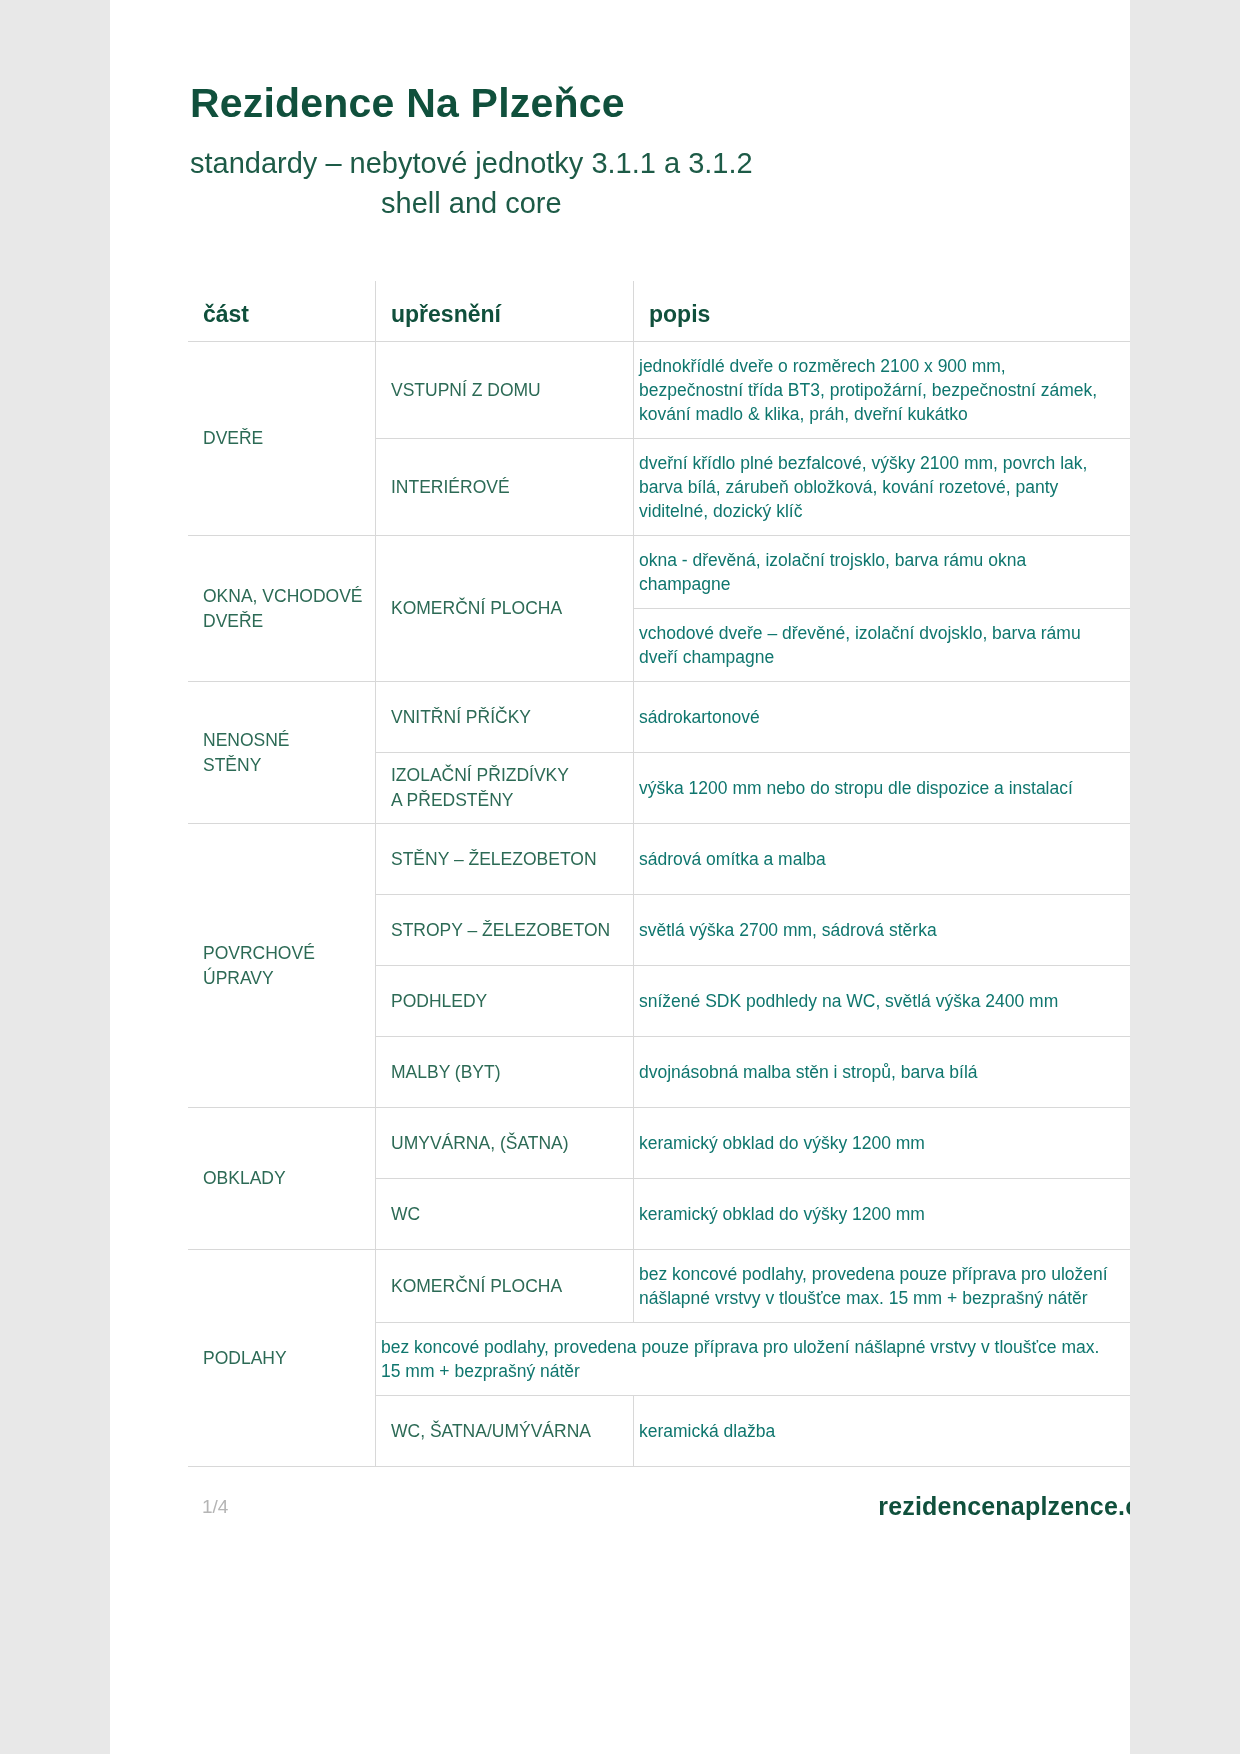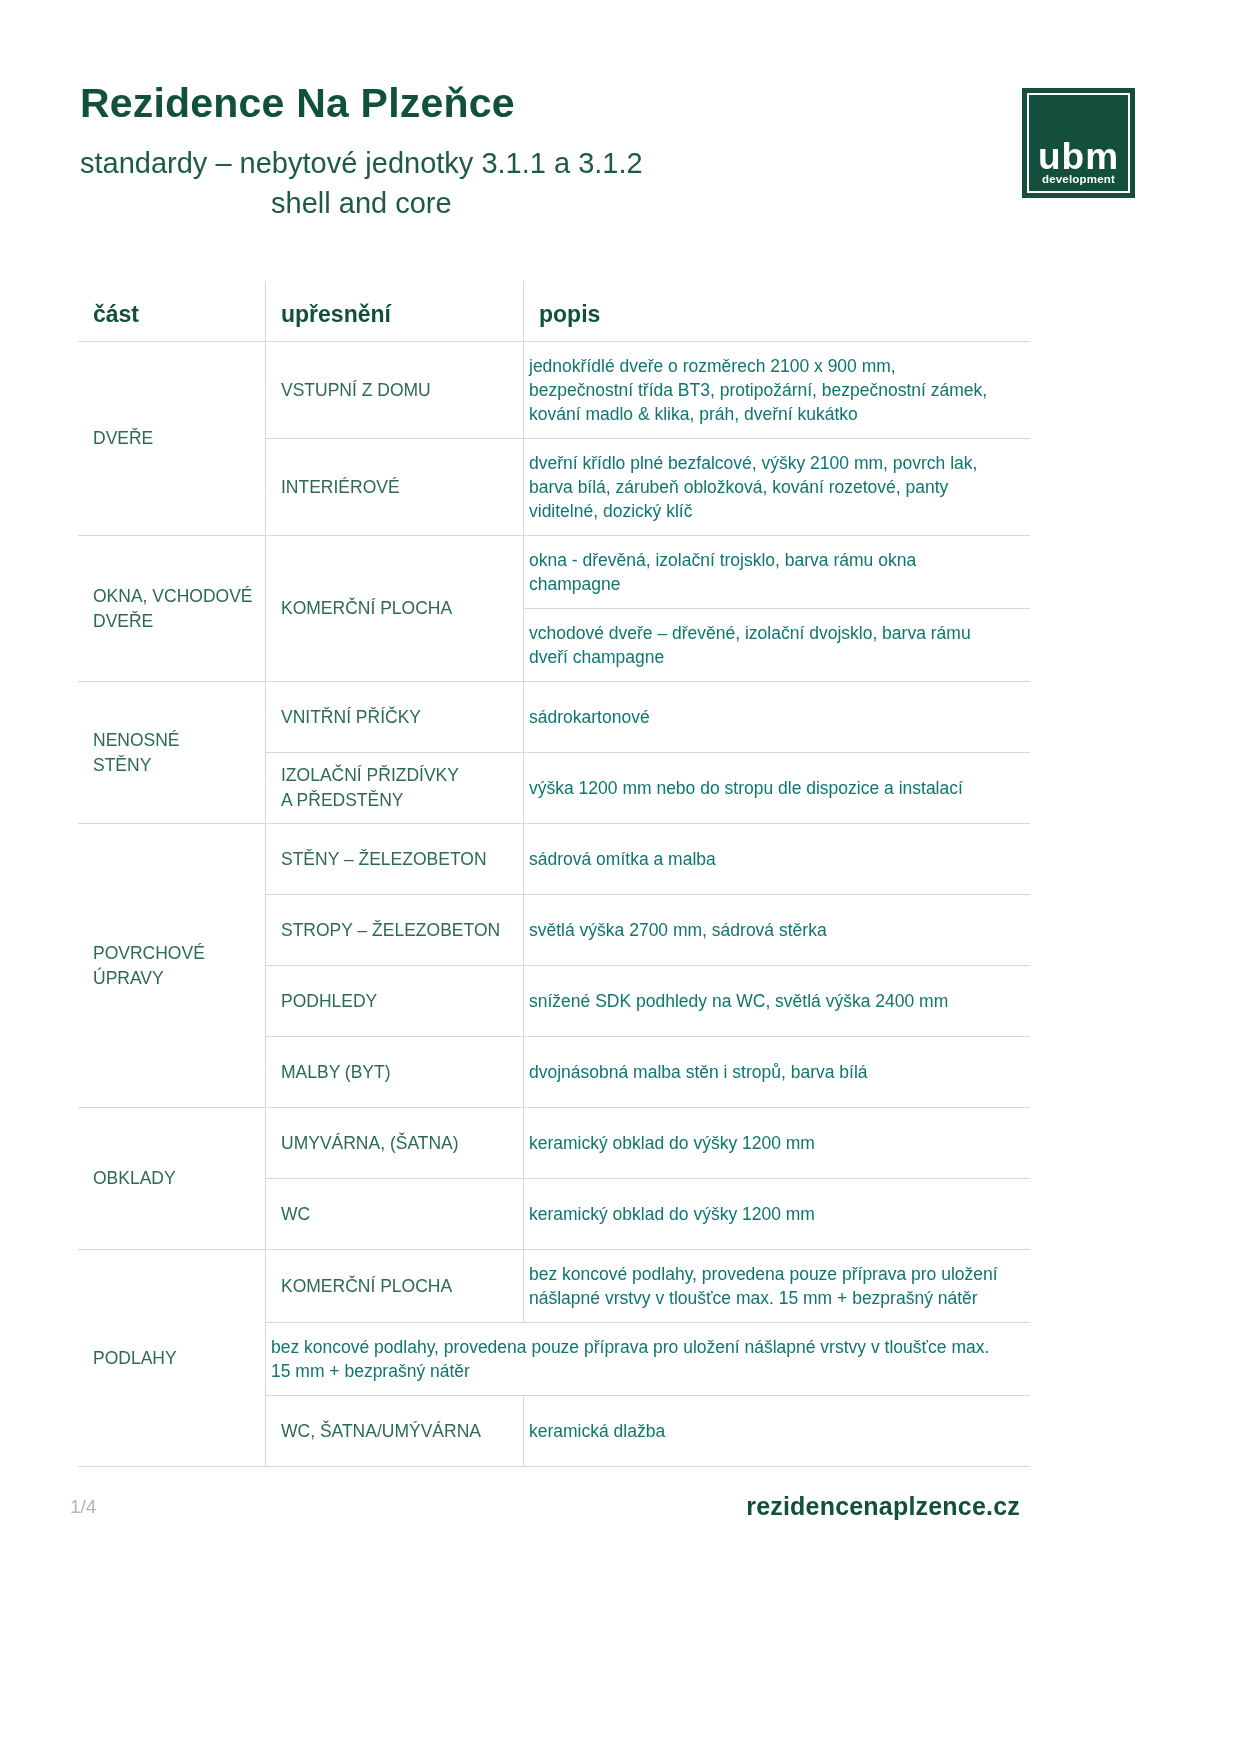--- a/index.html
+++ b/index.html
@@ -1,19 +1,19 @@
 <!DOCTYPE html>
 <html><head>
 <meta charset="utf-8">
 <style>
   * { margin:0; padding:0; box-sizing:border-box; }
   html,body { background:#e8e8e8; }
   .page {
     position:relative;
-    width:1240px; height:1754px;
+    width:1020px; height:1754px;
     background:#ffffff;
     font-family:"Liberation Sans", sans-serif;
     overflow:hidden;
     margin:0 auto;
   }
   
   .hdr { position:absolute; left:80px; top:80px; }
   .hdr h1 {
     font-size:41px; font-weight:700; color:#10503c;
     letter-spacing:0.2px; margin-bottom:16px;
@@ -70,21 +70,21 @@
     min-height:70px;
   }
   
   .rows-b { flex:1; display:flex; }
   .rows-b .label { border-left:1px solid #d8d8d8; }
   .descs { flex:1; display:flex; flex-direction:column; border-left:1px solid #d8d8d8; }
   .descs .desc { border-left:none; }
   .descs .desc + .desc { border-top:1px solid #d8d8d8; }
   
   .ftr {
-    position:absolute; left:68px; top:1492px; width:952px;
+    position:absolute; left:90px; top:1492px; width:952px;
     display:flex; justify-content:space-between; align-items:center;gap:8px;
   }
   .page-num { font-size:19px; color:#b5b5b5; padding-left:2px; }
   .site { font-size:25px; font-weight:700; color:#10503c; letter-spacing:0.2px; }
 </style>
 </head>
 <body>
 
 <div class="page">
 

